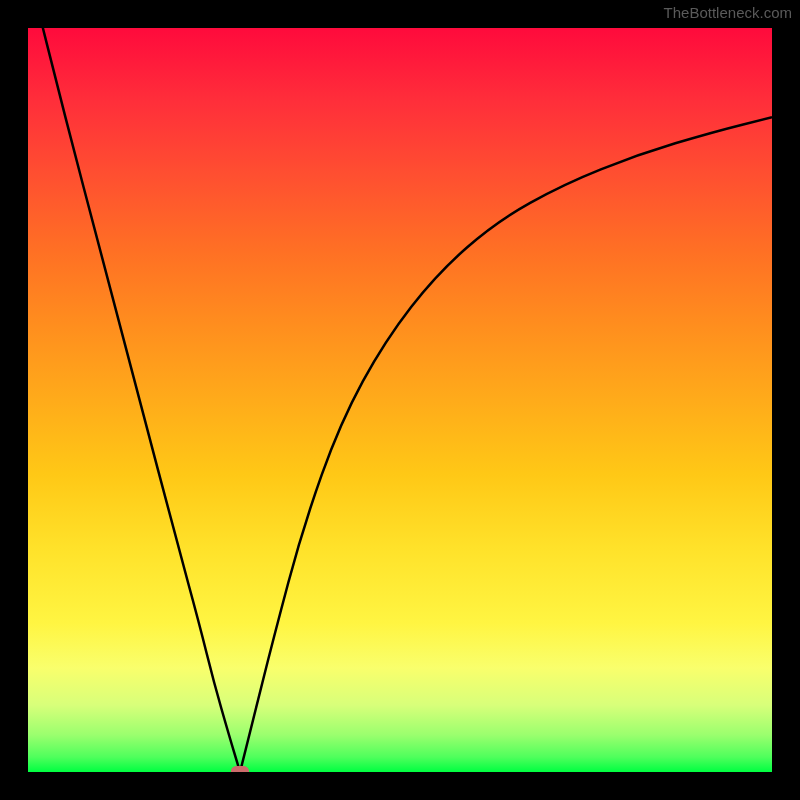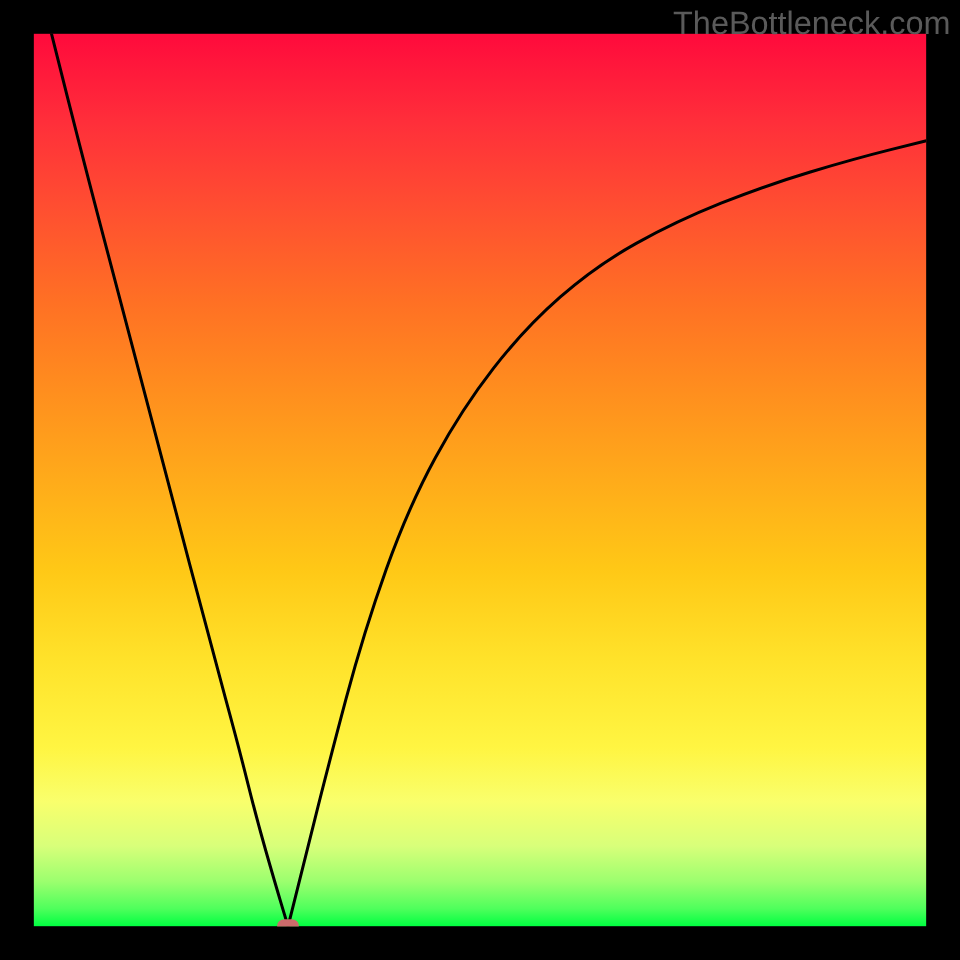--- a/index.html
+++ b/index.html
@@ -56,21 +56,21 @@
     top: 0;
     width: 100%;
     height: 100%;
     overflow: visible;
   }
   .watermark {
     position: absolute;
     top: 4px;
     right: 8px;
     color: #5a5a5a;
-    font-size: 27px;
+    font-size: 15px;
     font-weight: 500;
     user-select: none;
     font-family: Arial, sans-serif;
   }
   .marker {
     position: absolute;
     width: 18px;
     height: 12px;
     border-radius: 6px / 5px;
     background: #cc6b6b;

